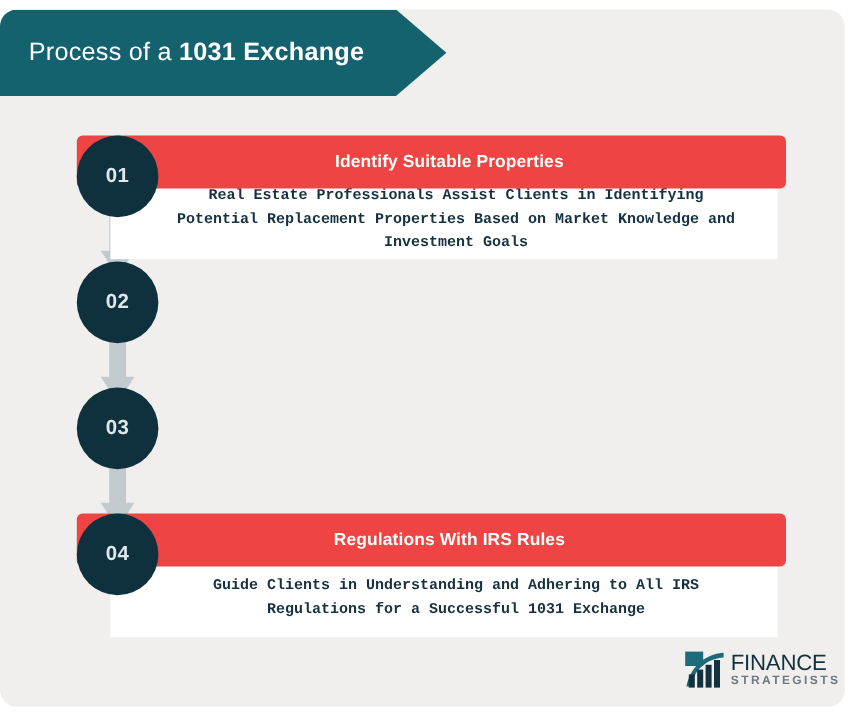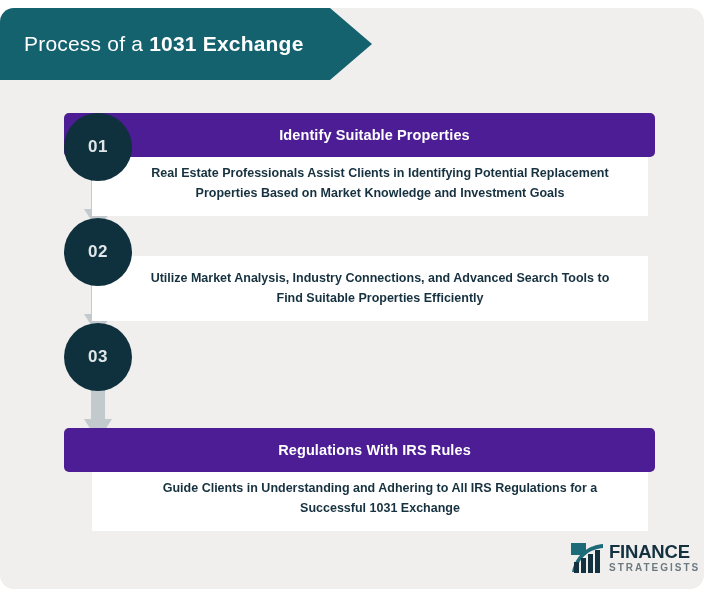--- a/index.html
+++ b/index.html
@@ -112,30 +112,31 @@
     align-items: center;
     justify-content: center;
   }
   .step-desc {
     color: #16313f;
     font-size: 12.5px;
     font-weight: 700;
     line-height: 1.55;
     text-align: center;
     padding: 0 34px 0 54px;
+    font-family: Liberation Mono, monospace;
   }
 
   
   .step-bar {
     position: absolute;
     left: 64px;
     top: 0;
     width: 591px;
     height: 44px;
-    background: #4c1d95;
+    background: #ef4444;
     border-radius: 5px;
     z-index: 3;
     display: flex;
     align-items: center;
     justify-content: center;
   }
   .step-title {
     color: #ffffff;
     font-size: 14.5px;
     font-weight: 700;
@@ -182,21 +183,21 @@
     flex: none;
   }
   .logo-text {
     margin-left: 5px;
     line-height: 1;
   }
   .logo-name {
     display: block;
     color: #13313f;
     font-size: 18.5px;
-    font-weight: 700;
+    font-weight: 400;
     letter-spacing: -0.2px;
   }
   .logo-sub {
     display: block;
     color: #6d7a80;
     font-size: 10px;
     font-weight: 700;
     letter-spacing: 2.0px;
     margin-top: 1.5px;
   }
@@ -228,23 +229,20 @@
       <div class="step-circle">
         <span class="step-num">01</span>
       </div>
     </div>
 
     <div class="step step-1">
       <div class="connector">
         <div class="shaft"></div>
         <div class="head"></div>
       </div>
-      <div class="step-body">
-        <div class="step-desc">Utilize Market Analysis, Industry Connections, and Advanced Search Tools to Find Suitable Properties Efficiently</div>
-      </div>
       <div class="step-circle">
         <span class="step-num">02</span>
       </div>
     </div>
 
     <div class="step step-2">
       <div class="connector">
         <div class="shaft"></div>
         <div class="head"></div>
       </div>
@@ -252,20 +250,23 @@
         <span class="step-num">03</span>
       </div>
     </div>
 
     <div class="step step-3">
       <div class="step-body">
         <div class="step-desc">Guide Clients in Understanding and Adhering to All IRS Regulations for a Successful 1031 Exchange</div>
       </div>
       <div class="step-bar">
         <div class="step-title">Regulations With IRS Rules</div>
+      </div>
+      <div class="step-circle">
+        <span class="step-num">04</span>
       </div>
     </div>
 
   </div>
 
   <div class="logo">
     <svg class="logo-mark" viewBox="0 0 34 32">
       <rect x="1" y="1" width="15" height="12" fill="#1d6b78"></rect>
       <path d="M2 30 C6 11, 20 3, 33 2 L33 6 C21 7, 9 14, 6 30 Z" fill="#1d6b78"></path>
       <rect x="4" y="20" width="5" height="11" fill="#13313f"></rect>

